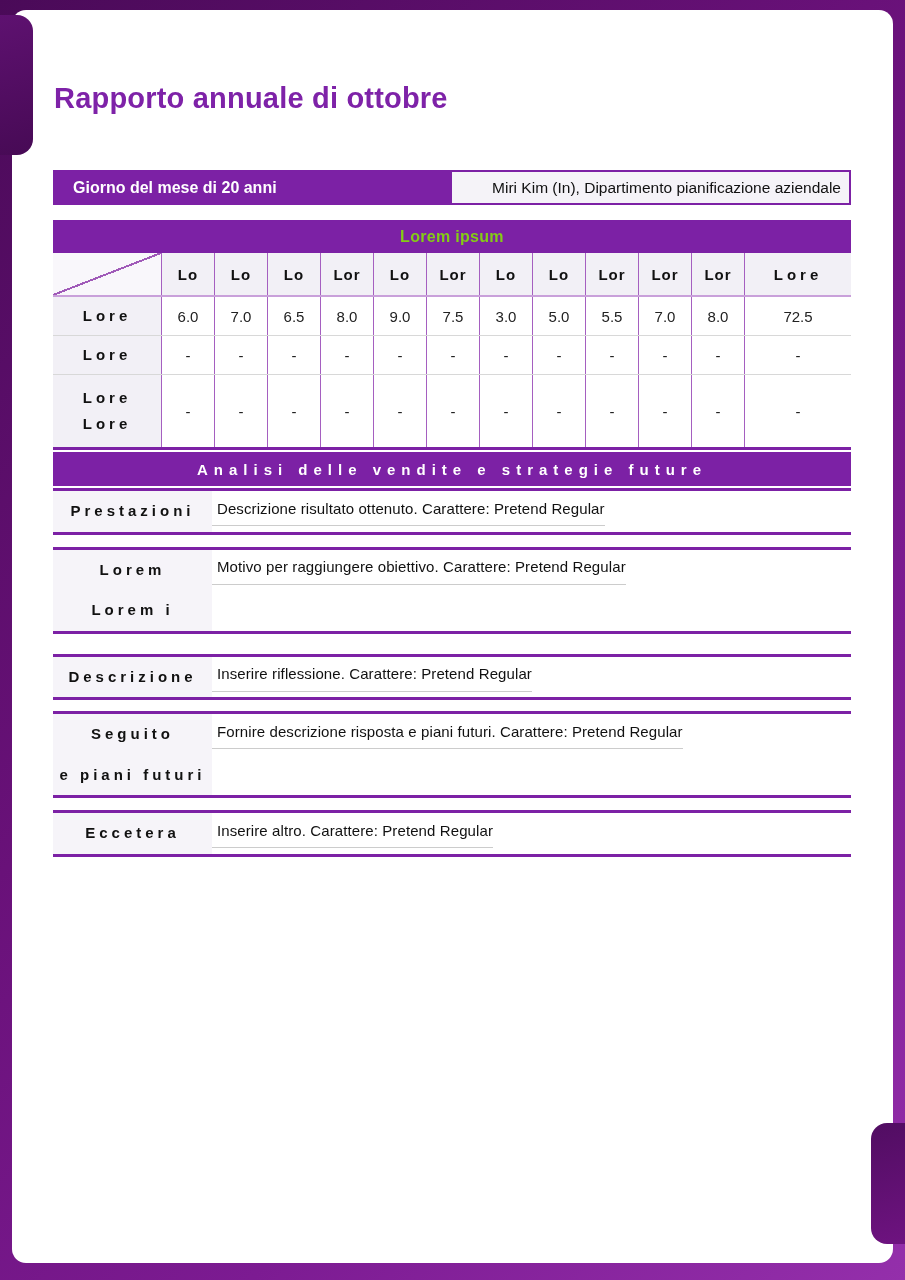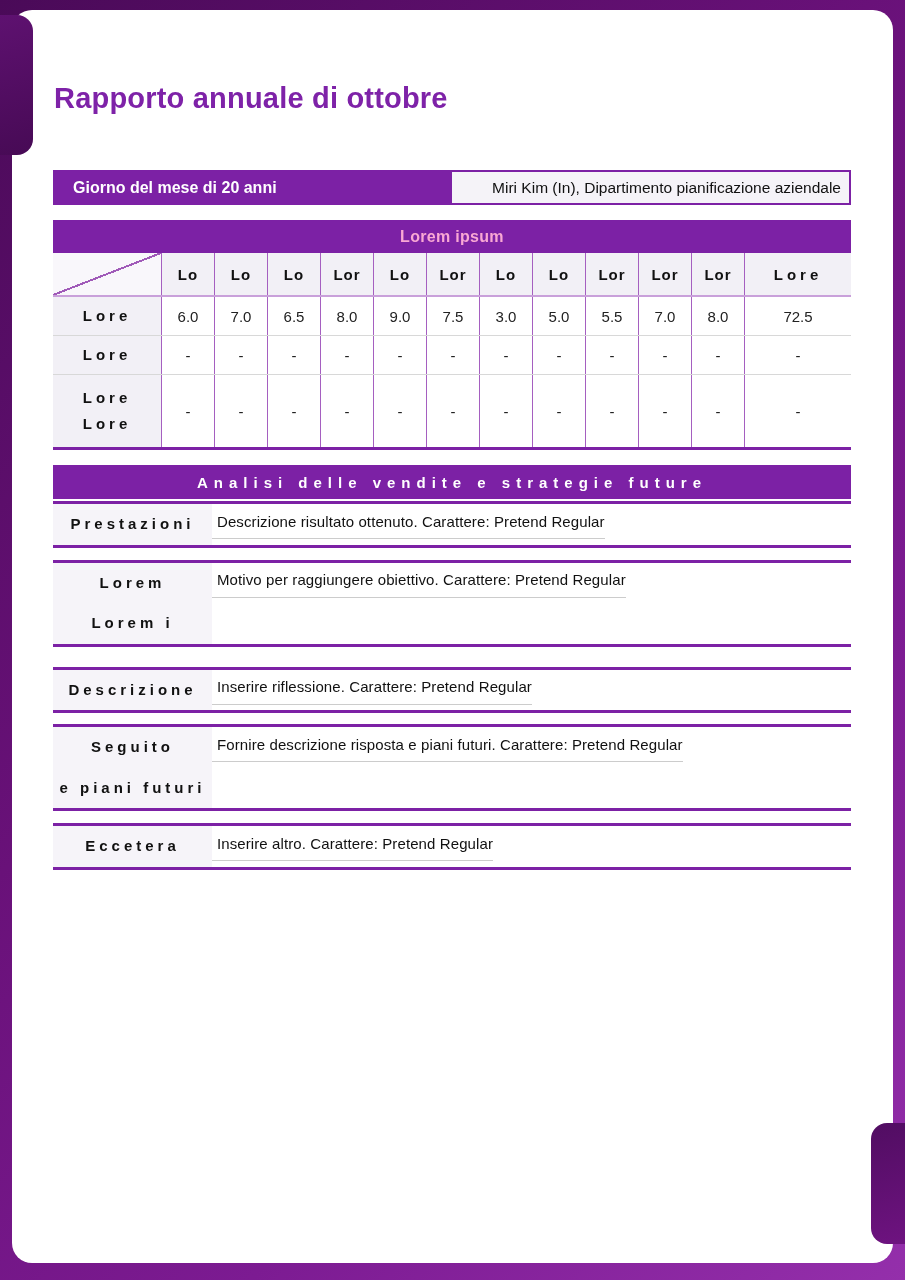--- a/index.html
+++ b/index.html
@@ -11,40 +11,40 @@
     --hline:#cccccc;
   }
   html,body{margin:0;padding:0}
   body{
     width:905px;height:1280px;position:relative;overflow:hidden;
     font-family:"Liberation Sans",sans-serif;
     background:linear-gradient(135deg,#4a0a58 0%,#691179 40%,#7c1b92 70%,#942fab 100%);
   }
   .sheet{
     position:absolute;left:12px;top:10px;width:881px;height:1253px;
-    background:#ffffff;border-radius:20px;box-sizing:border-box;
+    background:#ffffff;border-radius:14px;box-sizing:border-box;
     padding:0 42px 0 41px;
   }
   .page-title{
     margin:72px 0 0 1px;font-size:29px;font-weight:700;letter-spacing:.2px;
     color:var(--title);line-height:1.15;
   }
   .header-bar{display:flex;margin-top:55px;height:35px}
   .hb-left{
     width:397px;background:var(--accent);color:#fff;font-weight:700;font-size:16px;
     display:flex;align-items:center;padding-left:20px;box-sizing:border-box;
   }
   .hb-right{
     flex:1;background:#f5f3f8;border:2px solid var(--accent);box-sizing:border-box;
     display:flex;align-items:center;justify-content:flex-end;padding-right:8px;
     font-size:15.5px;color:#111;
   }
   .table{margin-top:15px;border-bottom:3px solid var(--accent)}
   .t-band{
-    height:33px;background:var(--accent);color:#f9a8d4;font-weight:700;font-size:16px;
+    height:33px;background:var(--accent);color:#84cc16;font-weight:700;font-size:16px;
     letter-spacing:.3px;display:flex;align-items:center;justify-content:center;
   }
   .t-row{display:grid;grid-template-columns:108px repeat(11,53px) 107px}
   .t-head{height:42px;border-bottom:2px solid #c9a0da}
   .t-cell{
     display:flex;align-items:center;justify-content:center;
     font-size:15px;color:#111;overflow:hidden;
   }
   .t-cell + .t-cell{border-left:1px solid var(--vline)}
   .t-colh{font-weight:700;letter-spacing:1px;background:var(--cellbg)}
@@ -56,21 +56,21 @@
       #a05ab8 calc(50% + 1px),transparent calc(50% + 1px));
   }
   .t-rowlab{
     background:var(--cellbg);font-weight:700;letter-spacing:4px;
     flex-direction:column;line-height:1.75;text-align:center;
   }
   .t-body .t-row{border-bottom:1px solid #d8d8d8}
   .t-body .t-row:last-child{border-bottom:none}
   .t-val{background:#fff;color:#222}
   .banner{
-    margin-top:15px;height:34px;background:var(--accent);color:#fff;
+    margin-top:2px;height:34px;background:var(--accent);color:#fff;
     font-weight:700;font-size:15px;letter-spacing:6px;
     display:flex;align-items:center;justify-content:center;
   }
   .section{
     border-top:3px solid var(--accent);border-bottom:3px solid var(--accent);
     display:flex;
   }
   .sec-label{
     width:159px;background:var(--labelbg);flex-shrink:0;
     display:flex;flex-direction:column;align-items:center;justify-content:center;

